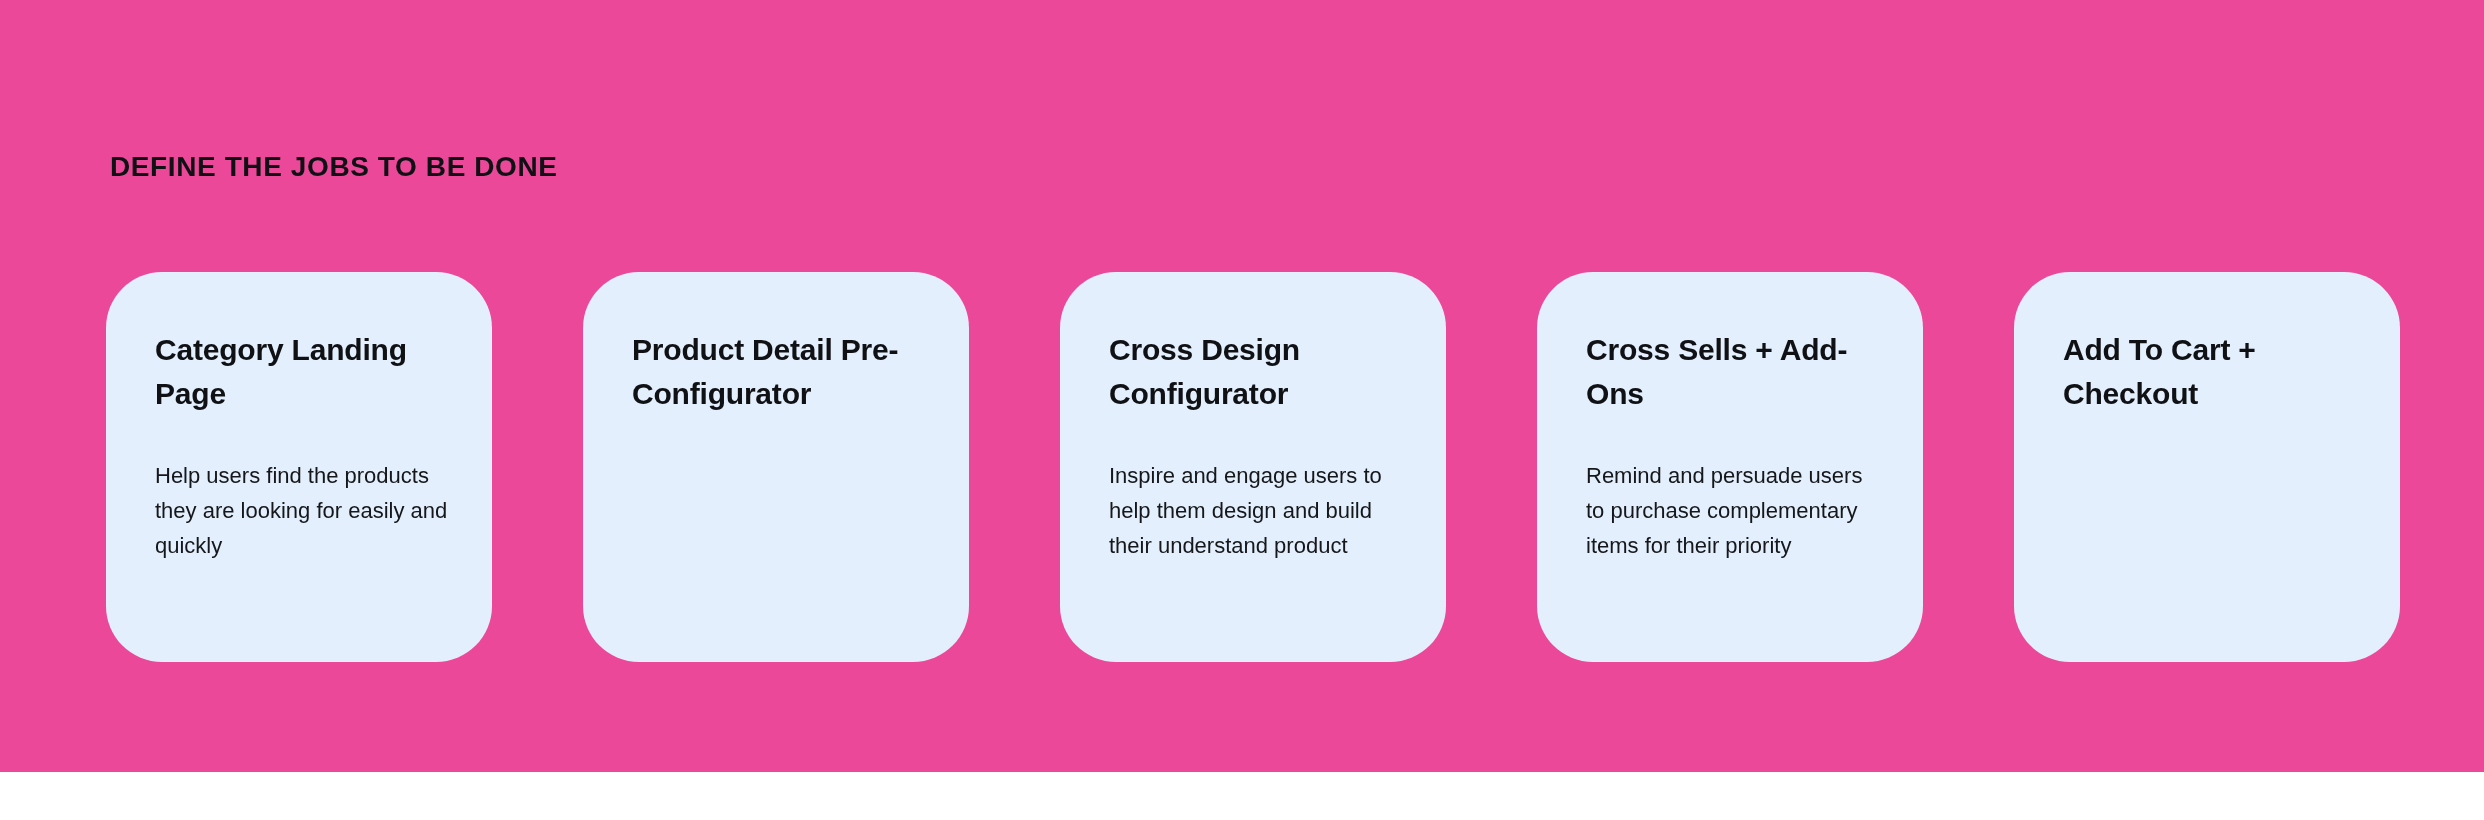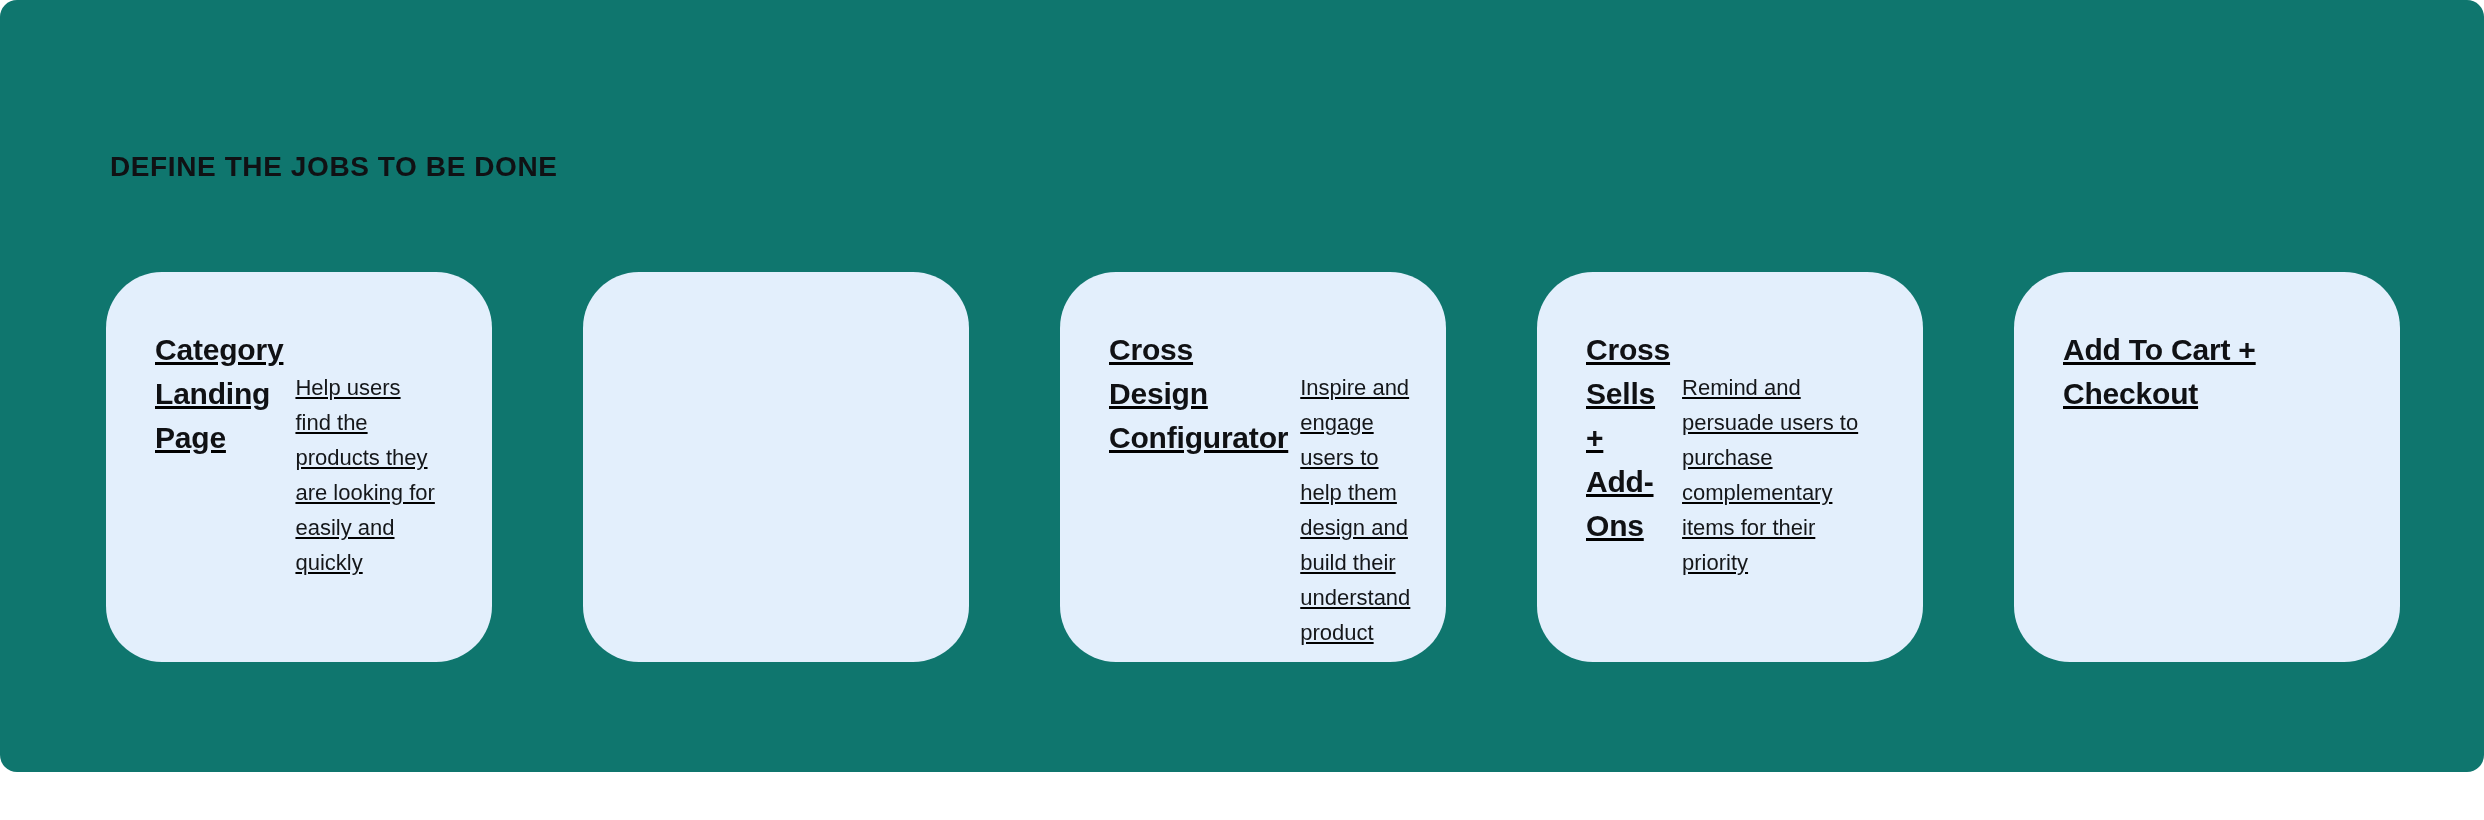--- a/index.html
+++ b/index.html
@@ -11,22 +11,21 @@
     height: 820px;
     background: #FFFFFF;
     font-family: "Liberation Sans", "DejaVu Sans", sans-serif;
     -webkit-font-smoothing: antialiased;
     overflow: hidden;
   }
   #canvas {
     position: relative;
     width: 2484px;
     height: 772px;
-    background: #0f766e;
-    border-radius: 17px;
+    background: #ec4899;
   }
   #section-heading {
     position: absolute;
     left: 110px;
     top: 148px;
     font-size: 28px;
     font-weight: 700;
     letter-spacing: 0.6px;
     color: #101114;
     line-height: 38px;
@@ -45,34 +44,33 @@
   }
   .card {
     flex: 0 0 386px;
     width: 386px;
     height: 390px;
     background: #E3EFFC;
     border-radius: 56px;
     box-sizing: border-box;
     padding: 56px 40px 0 49px;
     display: flex;
-    flex-direction: row;
-    text-decoration: underline;
+    flex-direction: column;
   }
   .card-title {
     font-size: 30px;
     font-weight: 700;
     line-height: 44px;
     color: #101114;
     letter-spacing: -0.2px;
     margin: 0;
     max-width: 300px;
   }
   .card-desc {
-    margin: 12px;
+    margin: 0;
     margin-top: 42px;
     font-size: 22px;
     font-weight: 400;
     line-height: 35px;
     color: #15171A;
     letter-spacing: 0px;
     max-width: 300px;
   }
 </style>
 </head>
@@ -83,20 +81,21 @@
   <div id="section-heading">DEFINE THE JOBS TO BE DONE</div>
 
   <div id="cards-row">
 
     <div class="card">
       <div class="card-title">Category Landing Page</div>
       <div class="card-desc">Help users find the products they are looking for easily and quickly</div>
     </div>
 
     <div class="card">
+      <div class="card-title">Product Detail Pre-Configurator</div>
     </div>
 
     <div class="card">
       <div class="card-title">Cross Design Configurator</div>
       <div class="card-desc">Inspire and engage users to help them design and build their understand product</div>
     </div>
 
     <div class="card">
       <div class="card-title">Cross Sells + Add-Ons</div>
       <div class="card-desc">Remind and persuade users to purchase complementary items for their priority</div>

